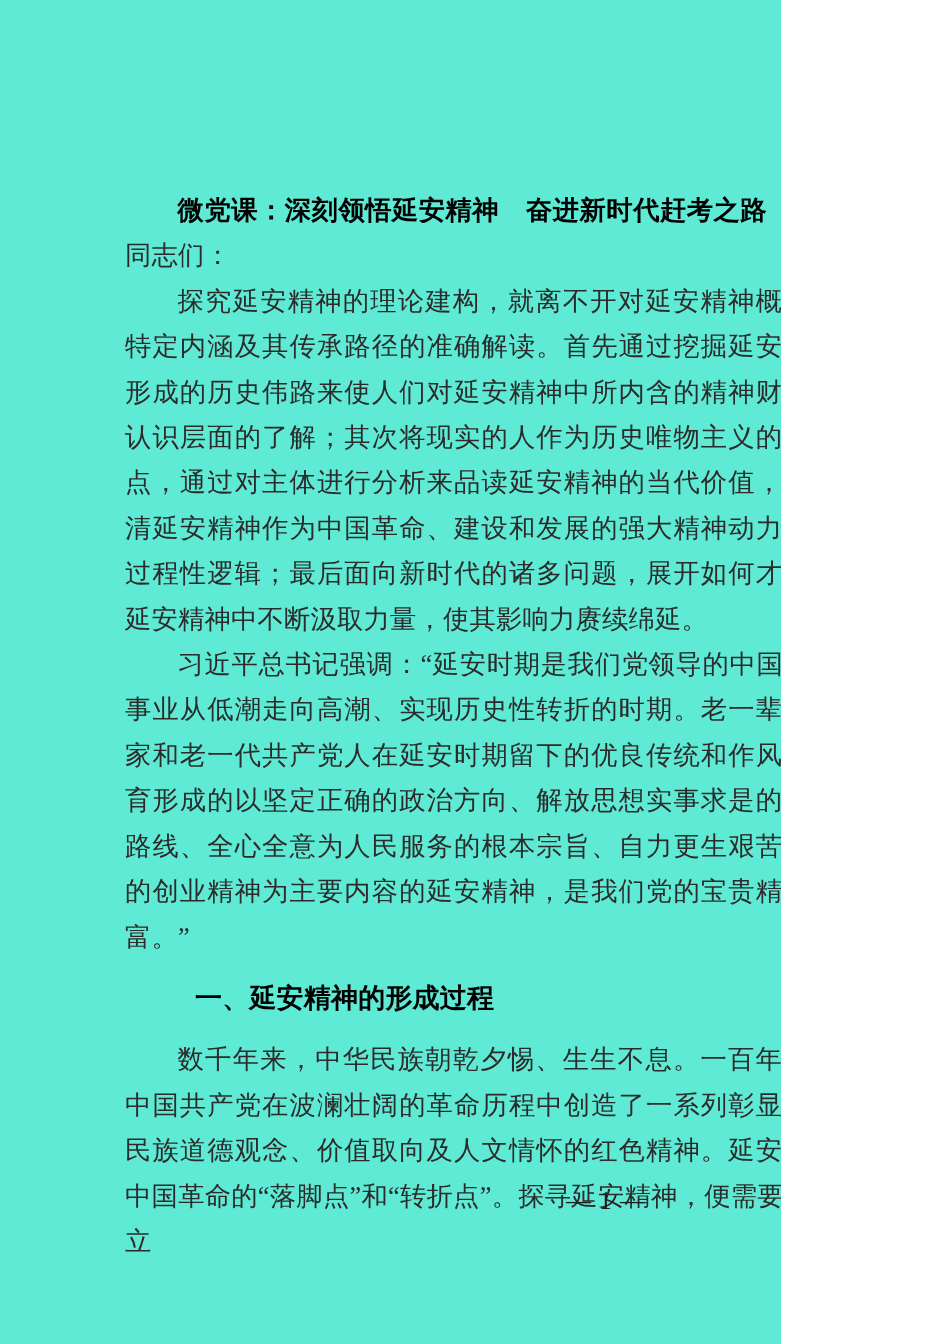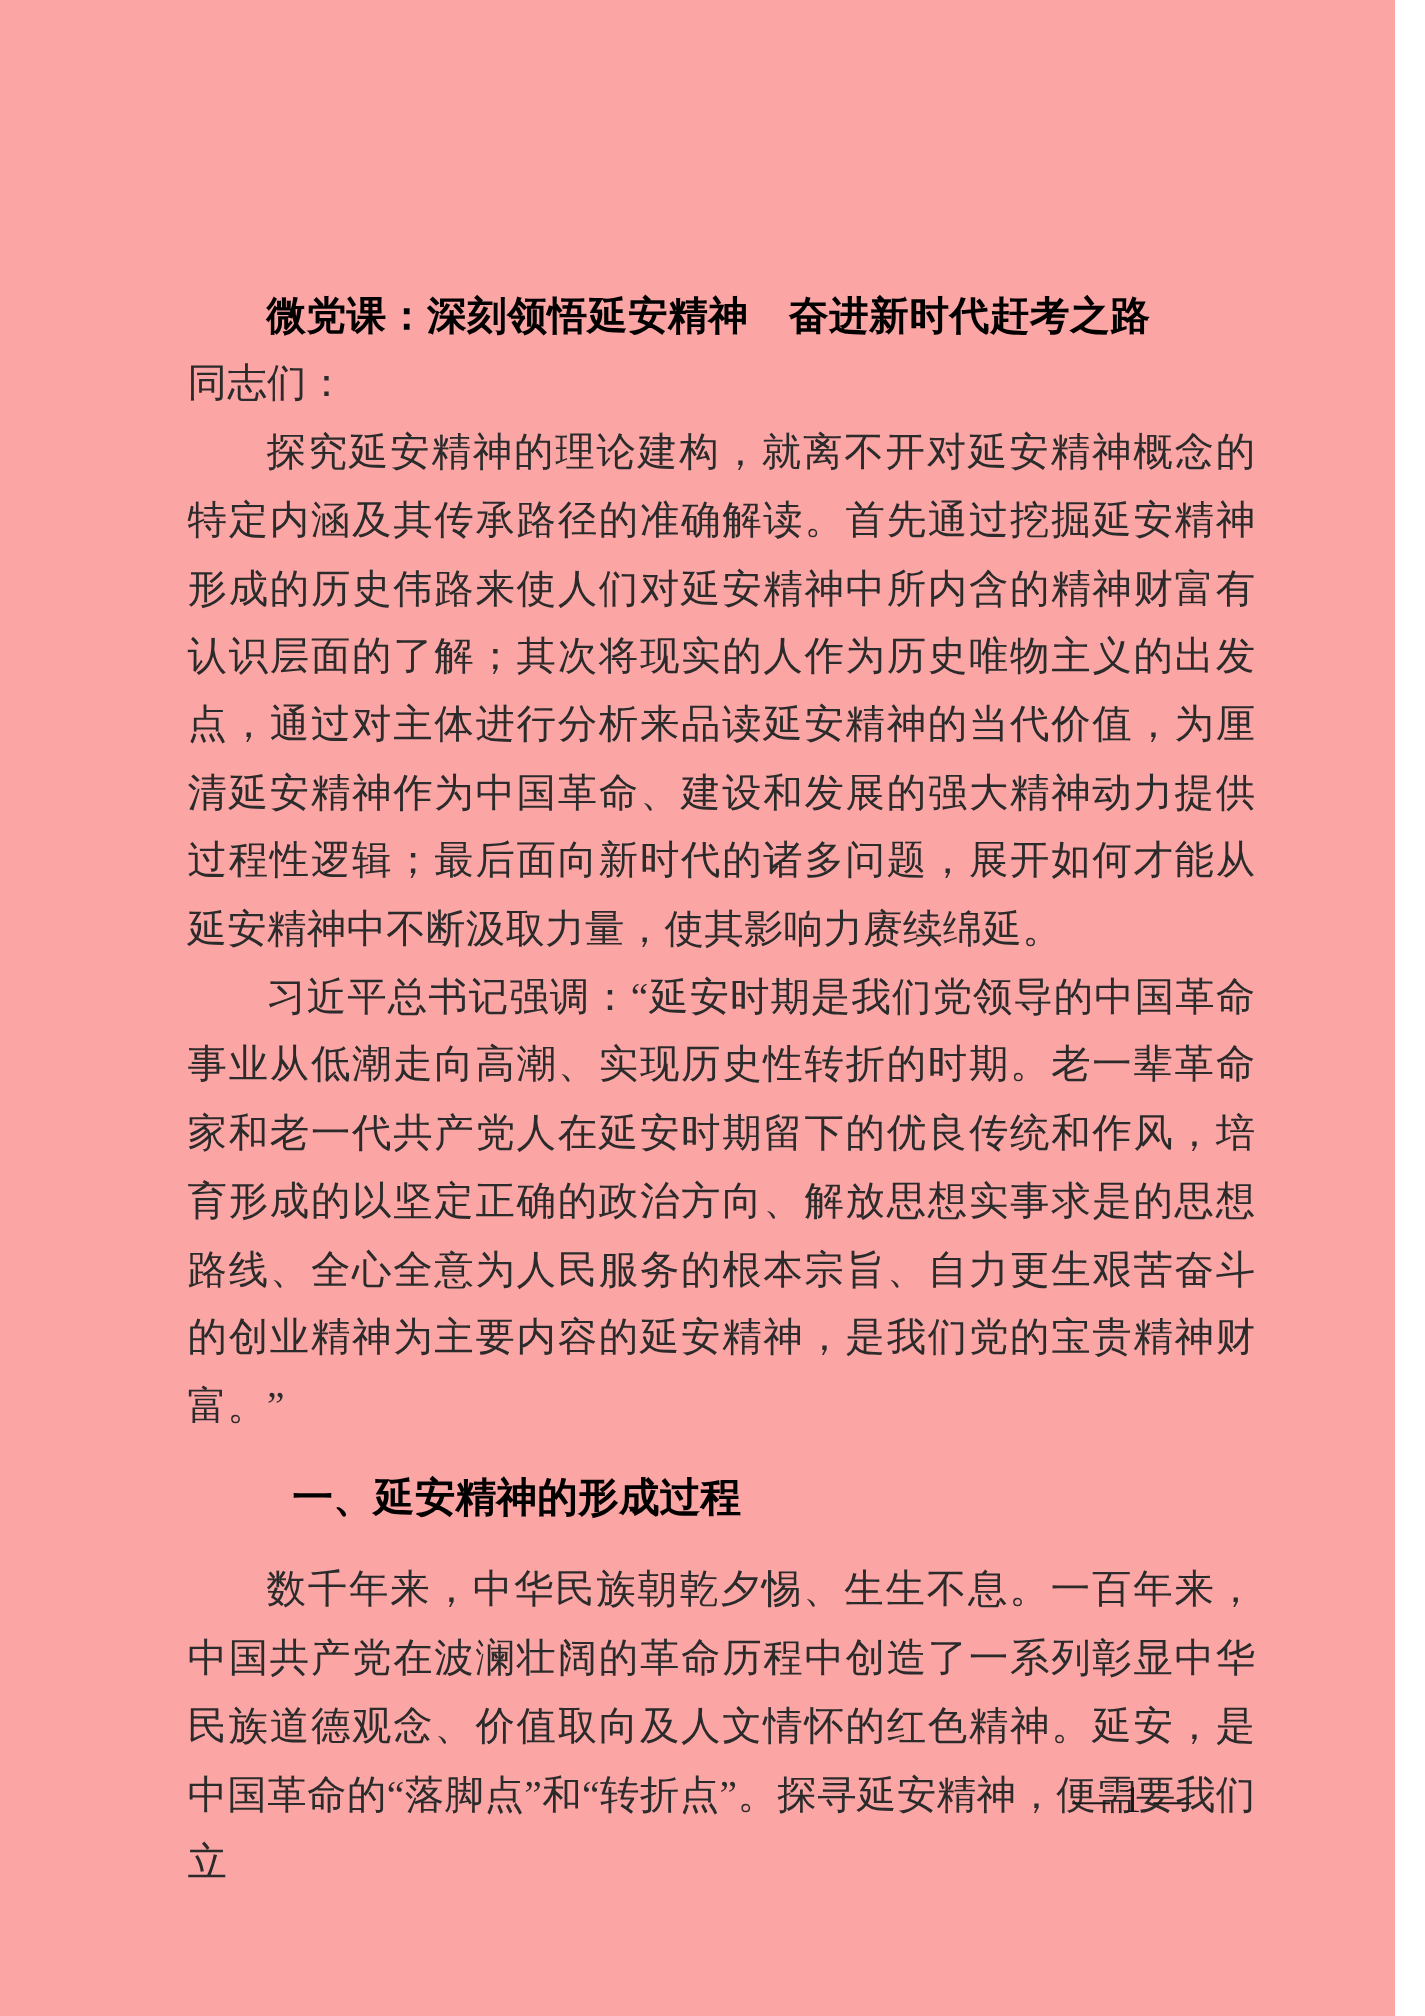--- a/index.html
+++ b/index.html
@@ -2,23 +2,23 @@
 <html><head>
 <meta charset="utf-8">
 <style>
   html, body {
     margin: 0;
     padding: 0;
     background: #ffffff;
   }
   .page {
     position: relative;
-    width: 930px;
+    width: 781px;
     height: 1344px;
-    background: #fca5a5;
+    background: #5eead4;
     overflow: hidden;
     font-family: "Liberation Serif", "DejaVu Serif", serif;
   }
   .doc-body {
     position: absolute;
     left: 125px;
     top: 188px;
     width: 712px;
     font-size: 26.3px;
     line-height: 45.4px;

